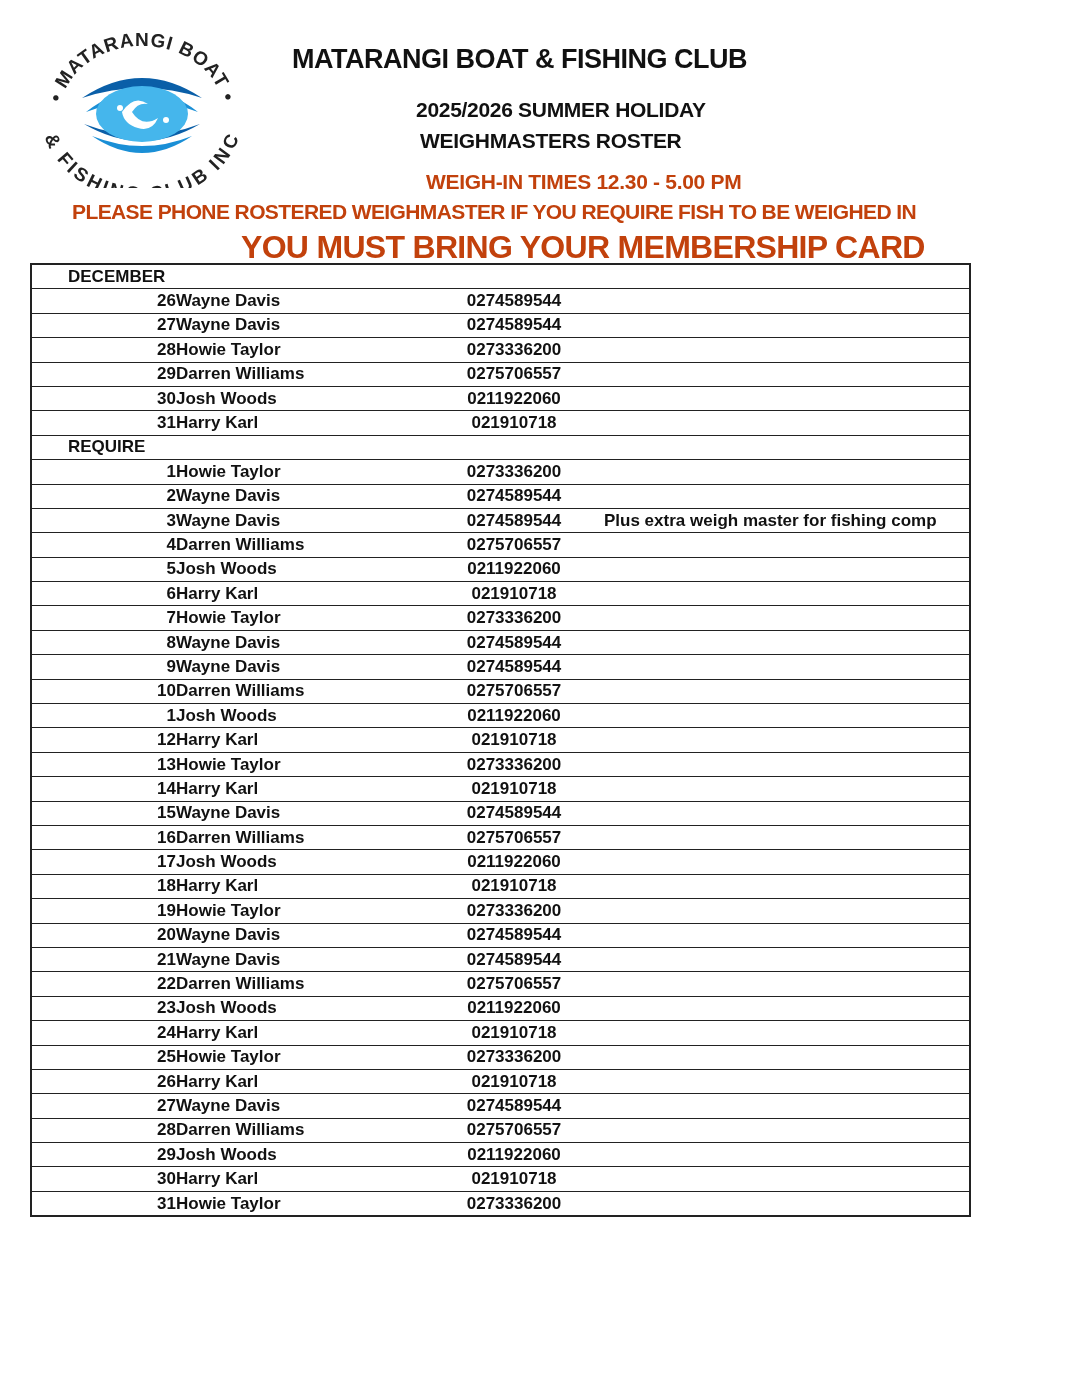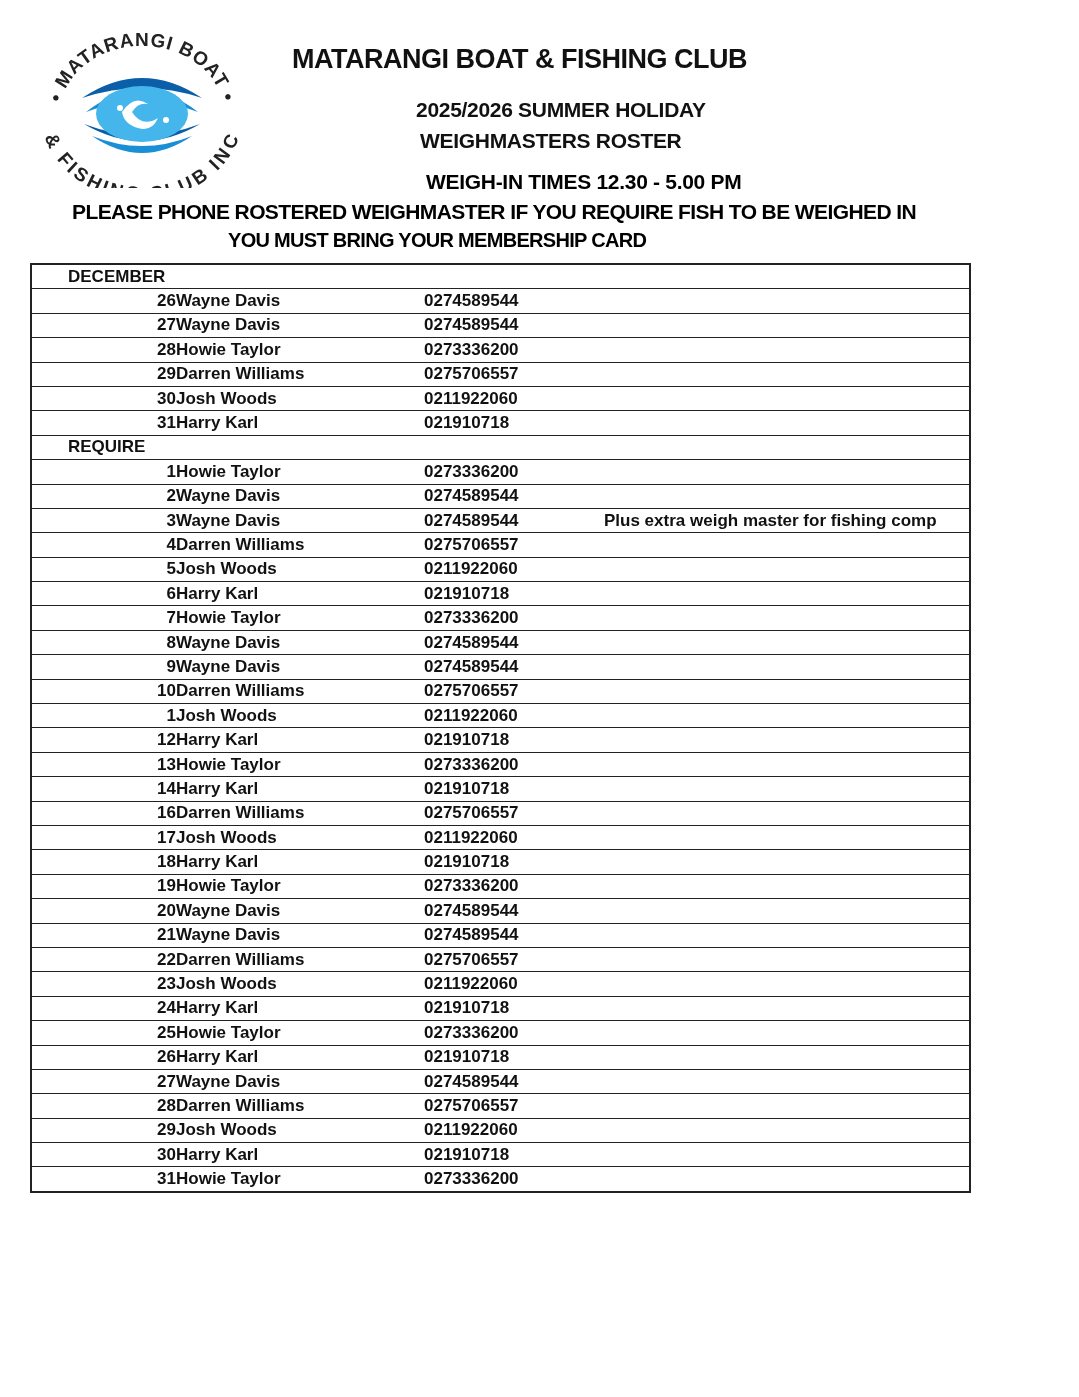--- a/index.html
+++ b/index.html
@@ -1,29 +1,29 @@
 <!DOCTYPE html>
 <html><head>
 <meta charset="utf-8">
 <style>
   html, body { margin:0; padding:0; background:#fff; }
   body { width:1079px; height:1397px; position:relative; font-family:"Liberation Sans", sans-serif; color:#111; overflow:hidden; }
   .logo { position:absolute; left:42px; top:28px; width:200px; height:160px; }
   .h-title { position:absolute; left:292px; top:44px; font-size:27px; font-weight:bold; letter-spacing:-0.5px; white-space:nowrap; }
   .h-sub1 { position:absolute; left:416px; top:98px; font-size:21px; font-weight:bold; letter-spacing:-0.3px; white-space:nowrap; }
   .h-sub2 { position:absolute; left:420px; top:129px; font-size:21px; font-weight:bold; letter-spacing:-0.3px; white-space:nowrap; }
-  .red { color:#000000; font-weight:bold; position:absolute; white-space:nowrap; }
+  .red { color:#c2410c; font-weight:bold; position:absolute; white-space:nowrap; }
   .weigh-times { left:426px; top:170px; font-size:21px; letter-spacing:-0.3px; }
   .phone-note { left:72px; top:200px; font-size:21px; letter-spacing:-0.6px; }
-  .card-note { left:228px; top:229px; font-size:20px; letter-spacing:-0.7px;text-align:right; }
+  .card-note { left:241px; top:229px; font-size:32px; letter-spacing:-0.7px;text-align:right; }
   table.roster { position:absolute; left:30px; top:263px; width:941px; border-collapse:collapse; border:2px solid #222; }
   table.roster td { border-top:1.5px solid #222; height:23.4px; padding:0; font-size:17px; font-weight:bold; line-height:22px; white-space:nowrap; }
   td.c-day { width:144px; text-align:right;margin-left:24px; }
   td.c-name { width:248px; padding-left:4px; }
-  td.c-phone { width:180px; text-align:left; }
+  td.c-phone { width:180px; text-align:center; }
   td.c-note { padding-left:24px; font-size:16px; }
   tr.month td { padding-left:36px; }
 </style>
 </head>
 <body>
 
 <div class="logo">
   <svg width="200" height="160" viewBox="0 0 200 160">
     <defs>
       <path id="arcTop" d="M 18 86 A 82 68 0 0 1 182 86"></path>
@@ -176,20 +176,26 @@
         <td class="c-phone">0273336200</td>
         <td class="c-note"></td>
       </tr>
       <tr>
         <td class="c-day">14</td>
         <td class="c-name">Harry Karl</td>
         <td class="c-phone">021910718</td>
         <td class="c-note"></td>
       </tr>
       <tr>
+        <td class="c-day">15</td>
+        <td class="c-name">Wayne Davis</td>
+        <td class="c-phone">0274589544</td>
+        <td class="c-note"></td>
+      </tr>
+      <tr>
         <td class="c-day">16</td>
         <td class="c-name">Darren Williams</td>
         <td class="c-phone">0275706557</td>
         <td class="c-note"></td>
       </tr>
       <tr>
         <td class="c-day">17</td>
         <td class="c-name">Josh Woods</td>
         <td class="c-phone">0211922060</td>
         <td class="c-note"></td>

